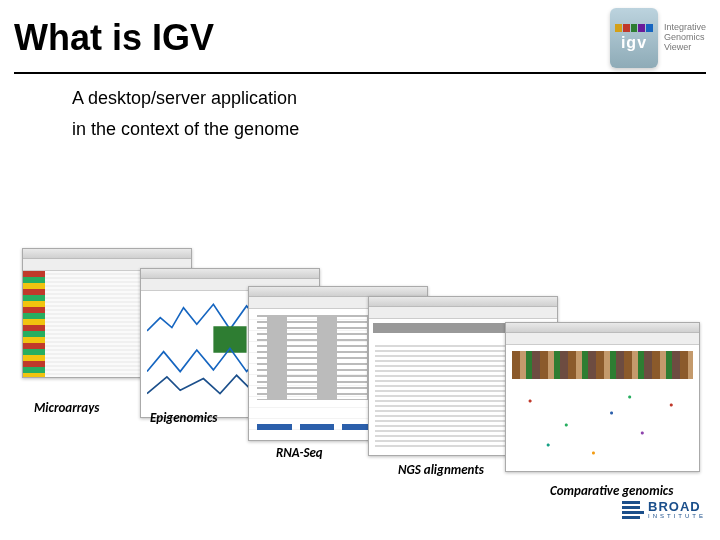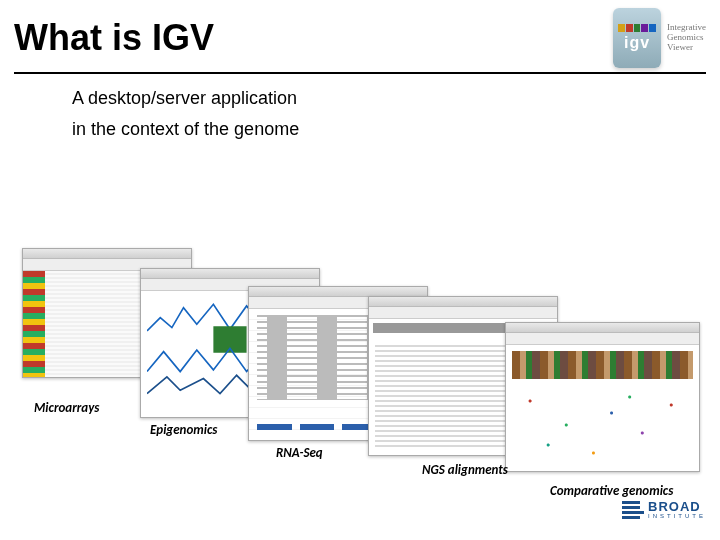--- a/index.html
+++ b/index.html
@@ -115,23 +115,23 @@
   }
   .caption {
     position: absolute;
     font-size: 13px;
     font-style: italic;
     font-weight: bold;
     font-family: Calibri, Arial, sans-serif;
     color: #000;
   }
   .c1 { left: 34px;  top: 400px; }
-  .c2 { left: 150px; top: 422px; text-align: right; }
+  .c2 { left: 150px; top: 410px; text-align: right; }
   .c3 { left: 276px; top: 445px; }
-  .c4 { left: 422px; top: 462px; }
+  .c4 { left: 398px; top: 462px; }
   .c5 { left: 550px; top: 483px; }
   .footer-logo {
     position: absolute;
     right: 14px;
     bottom: 21px;
     display:flex; align-items:center; gap:4px;
   }
   .footer-logo .bars{display:flex;flex-direction:column;gap:2px;}
   .footer-logo .bars span{width:18px;height:3px;background:#1b4f8b;}
   .footer-logo .bars span:nth-child(3){width:22px;}
@@ -148,21 +148,21 @@
     <div class="igv-logo-box">
       <div class="igv-bars">
           <span class="b1"></span>
           <span class="b2"></span>
           <span class="b3"></span>
           <span class="b4"></span>
           <span class="b5"></span>
         </div>
       <div class="igv-text">igv</div>
     </div>
-    <div class="igv-logo-label" style="white-space:pre-line;font-family:Liberation Serif, serif;">Integrative
+    <div class="igv-logo-label" style="white-space:pre-line;">Integrative
 Genomics
 Viewer</div>
   </div>
 </div>
 <hr class="hr">
 
 <div class="body-text">
   <p>A desktop/server application</p>
   <p>in the context of the genome</p>
 </div>

